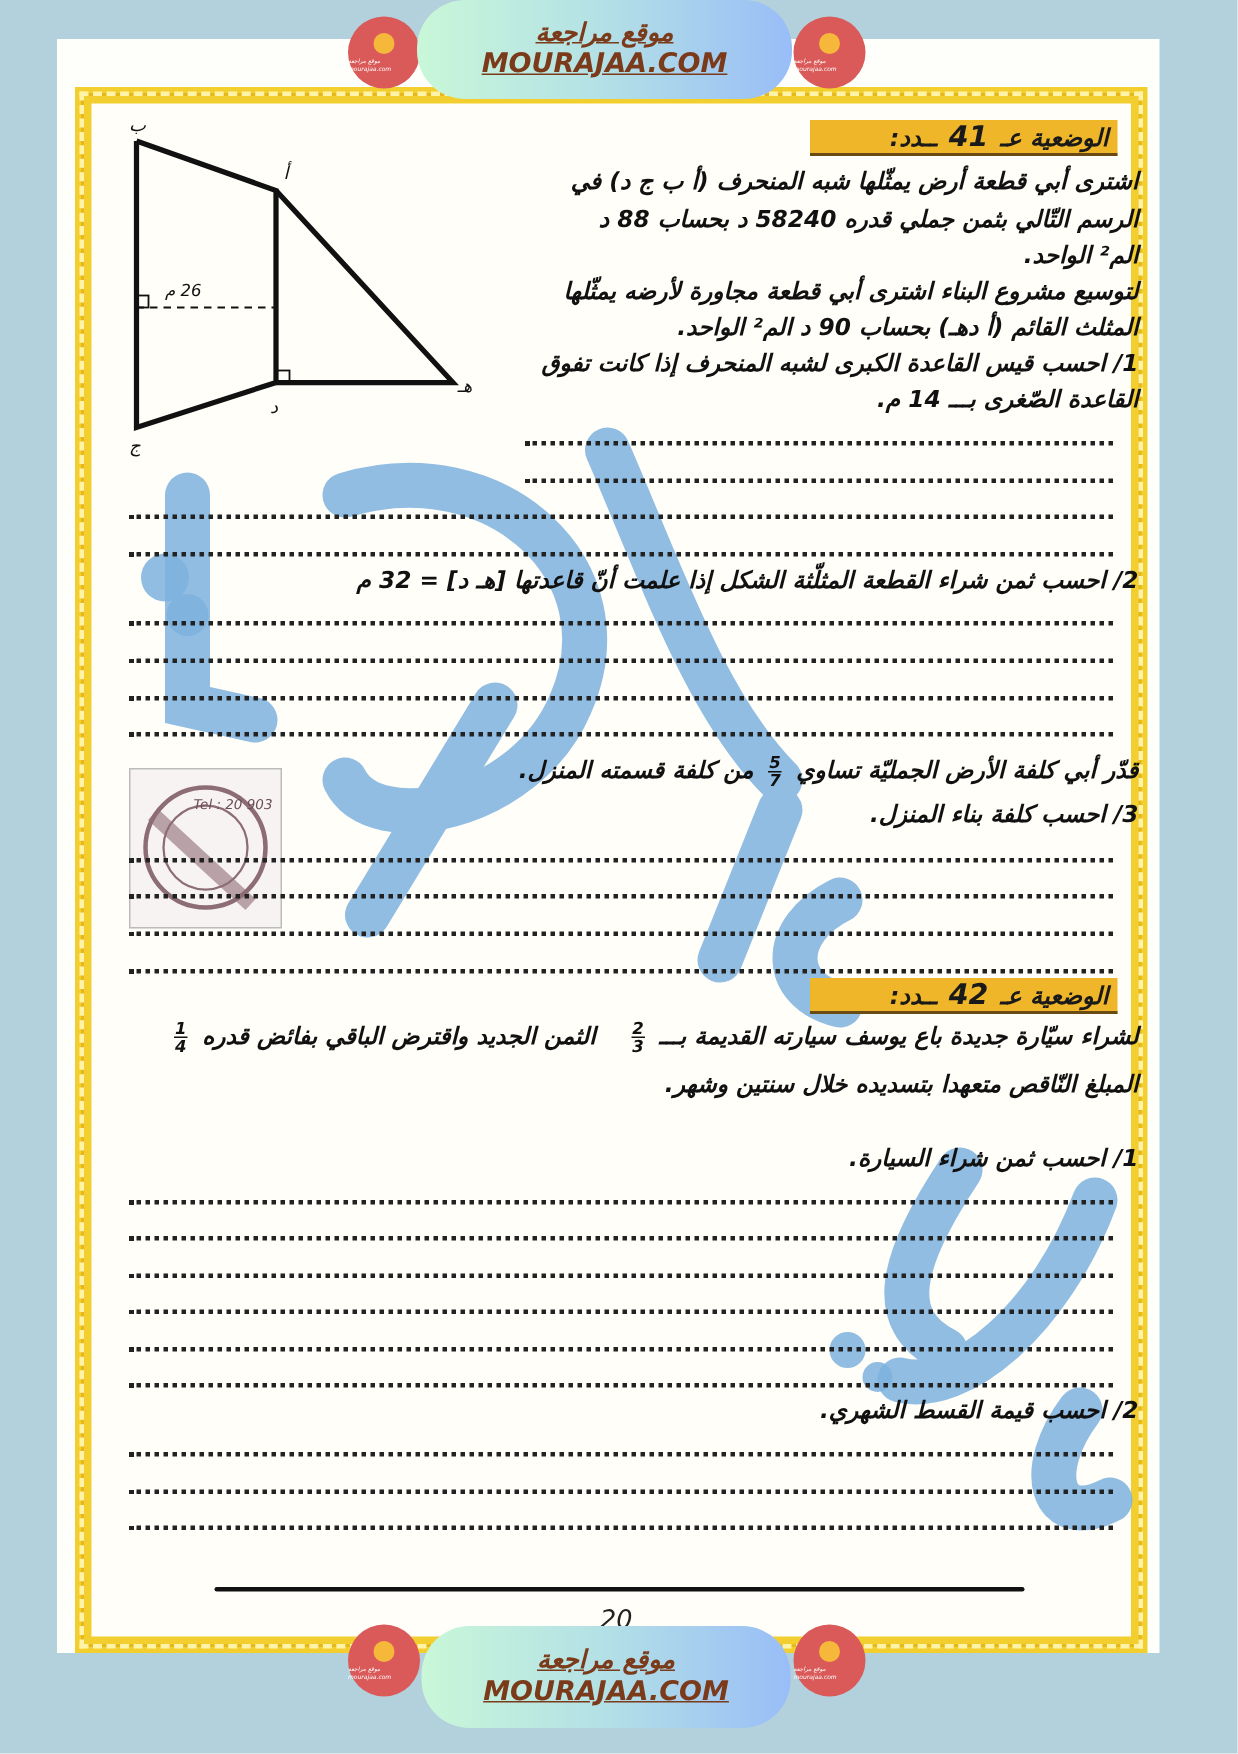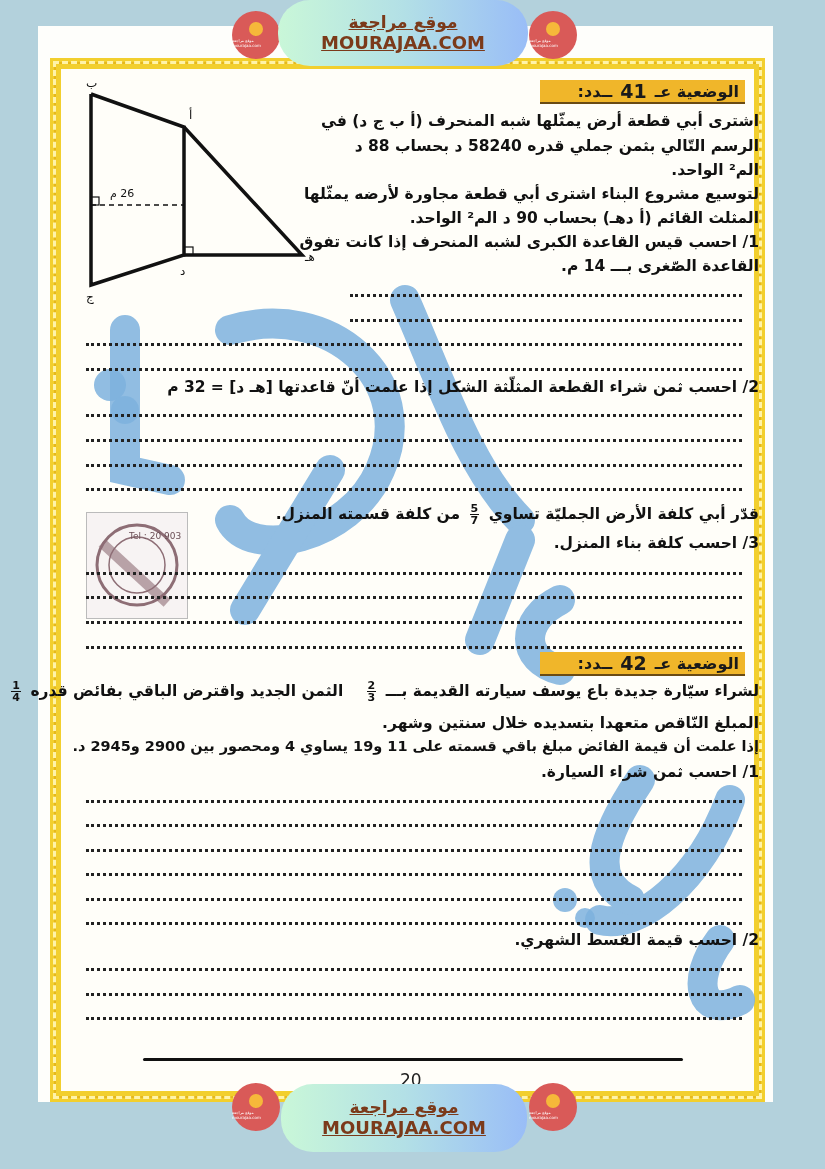--- a/index.html
+++ b/index.html
@@ -14,21 +14,21 @@
     }
     .frame {
       position:absolute; left:50px; top:58px; width:715px; height:1044px;
       border:11px solid #f2cf2e; box-sizing:border-box;
       outline:2px solid #e6b81b; outline-offset:-6px;
       background:#fffef9;
     }
     .frame::before {
       content:""; position:absolute; inset:-8px; border:3px dashed #fff3a8; pointer-events:none;
     }
-    .content { position:absolute; left:0; top:0; width:825px; height:1169px; }
+    .content { position:absolute; left:0; top:0; width:825px; height:1169px;font-style:italic; }
     .line {
       position:absolute; font-weight:bold; font-size:15.5px; color:#111;
       white-space:nowrap; direction:rtl; text-align:right;
       font-family:"DejaVu Sans", sans-serif;
     }
     .dots {
       position:absolute; height:0; border-top:3px dotted #222;
     }
     .title-box {
       position:absolute; background:#f0b62a; height:24px; border-bottom:2px solid #6a4b14;
@@ -176,21 +176,20 @@
         <span>2</span>
         <span>3</span>
       </span>
     <span style="margin-right:14px;margin-top:12px;">الثمن الجديد واقترض الباقي بفائض قدره</span>
     <span class="frac">
         <span>1</span>
         <span>4</span>
       </span>
   </div>
   <div class="line" style="right:66px;top:714px;">المبلغ النّاقص متعهدا بتسديده خلال سنتين وشهر.</div>
-  <div class="line" style="right:66px;top:738px;font-size:14.5px;">إذا علمت أن قيمة الفائض مبلغ باقي قسمته على 11 و19 يساوي 4 ومحصور بين 2900 و2945 د.</div>
   <div class="line" style="right:66px;top:763px;">1/ احسب ثمن شراء السيارة.</div>
 
   <div class="dots" style="left:86px;width:656px;top:800px;"></div>
   <div class="dots" style="left:86px;width:656px;top:824px;"></div>
   <div class="dots" style="left:86px;width:656px;top:849px;"></div>
   <div class="dots" style="left:86px;width:656px;top:873px;"></div>
   <div class="dots" style="left:86px;width:656px;top:898px;"></div>
   <div class="dots" style="left:86px;width:656px;top:922px;"></div>
 
   <div class="line" style="right:66px;top:931px;">2/ احسب قيمة القسط الشهري.</div>

